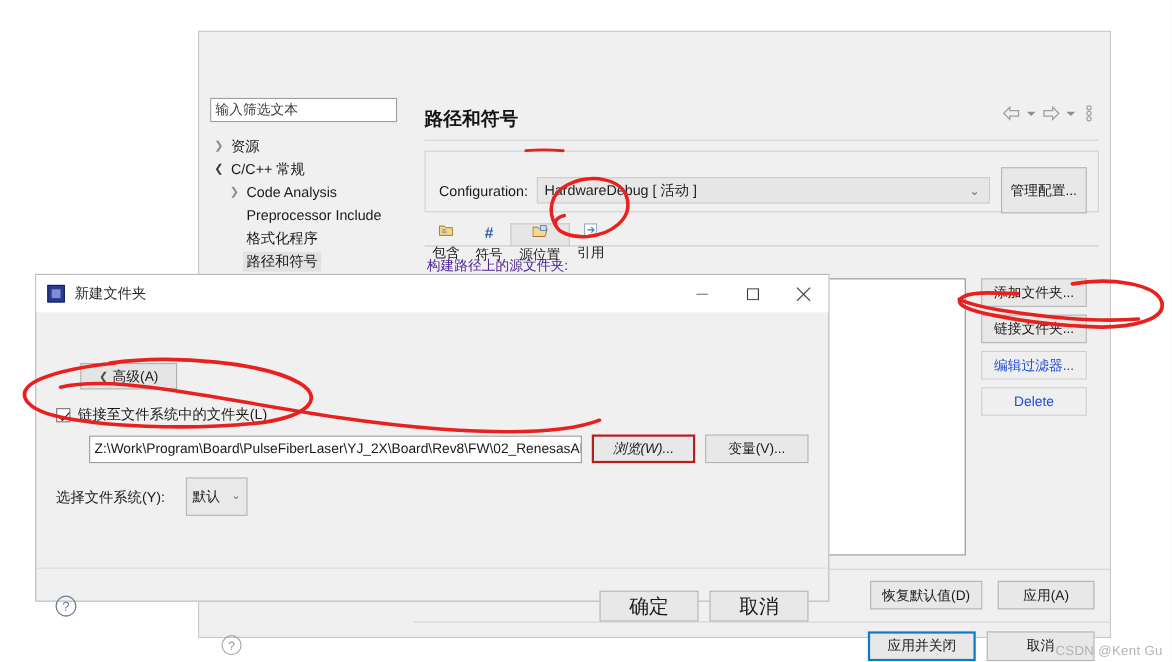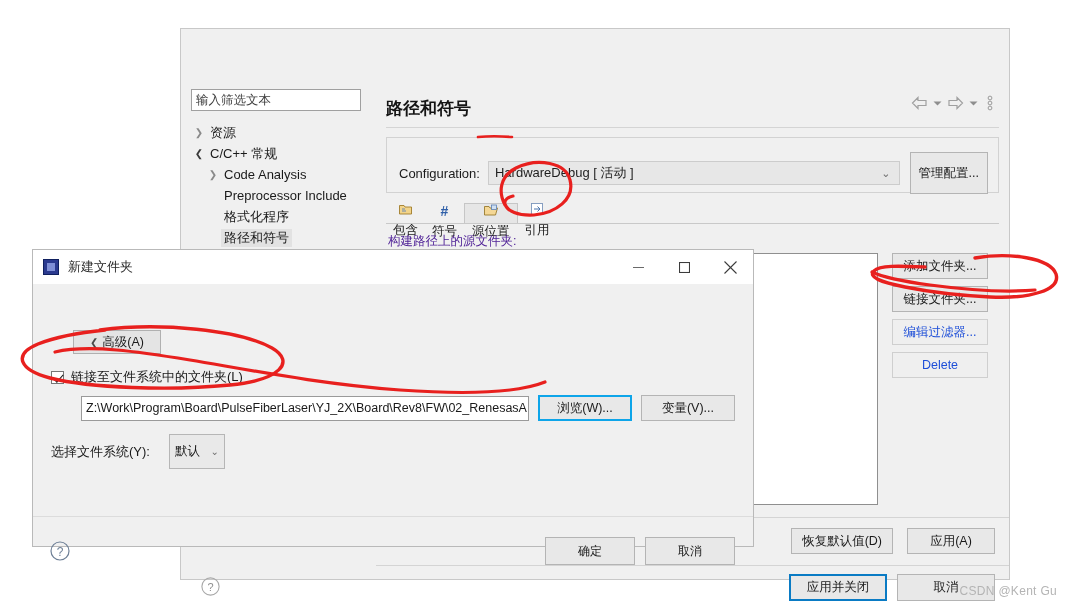--- a/index.html
+++ b/index.html
@@ -167,37 +167,37 @@
   .path-row { position:absolute; left:48px; top:111px; right:18px; display:flex; align-items:center; gap:9px; }
   .path-input {
     flex:1; height:25px; background:#fff; border:1px solid #9a9a9a;
     font-size:12.5px; color:#1a1a1a; padding:0 4px; display:flex; align-items:center;
     white-space:nowrap; overflow:hidden;
   }
   .path-btn {
     height:26px; width:94px; background:#e8e8e8; border:1px solid #b4b4b4;
     font-size:12.5px; color:#1a1a1a; display:flex; align-items:center; justify-content:center;
   }
-  .path-btn.focused { border:2px solid #0ea5e9; }
+  .path-btn.focused { border:2px solid #b91c1c;font-style:italic; }
 
   .fs-row { position:absolute; left:18px; top:150px; display:flex; align-items:center; gap:9px; }
   .fs-combo {
     width:56px; height:35px; background:#e9e9e9; border:1px solid #b6b6b6;
     display:flex; align-items:center; justify-content:space-between; padding:0 5px;
     font-size:12.5px; color:#1a1a1a;
   }
   .fs-combo .chev { color:#707070; font-size:10px; }
 
   .nf-footline { position:absolute; left:0; top:232px; right:0; height:1px; background:#dcdcdc; }
   .nf-footer { position:absolute; left:0; top:233px; right:0; bottom:0; }
   .help-ic { position:absolute; left:17px; top:24px; color:#6d7f96; }
   .nf-footbtns { position:absolute; right:18px; top:20px; display:flex; gap:10px; }
   .nf-fbtn {
     width:90px; height:28px; background:#e8e8e8; border:1px solid #b4b4b4;
-    font-size:12px; color:#1a1a1a; display:flex; align-items:center; justify-content:center;
+    font-size:18px; color:#1a1a1a; display:flex; align-items:center; justify-content:center;
   }
 
   
   .annot { position:absolute; left:0; top:0; width:1065px; height:602px; pointer-events:none; }
   .watermark {
     position:absolute; right:8px; bottom:4px; font-size:12px; color:#b4b4b4;
     letter-spacing:0.3px;
   }
 </style>
 </head>

